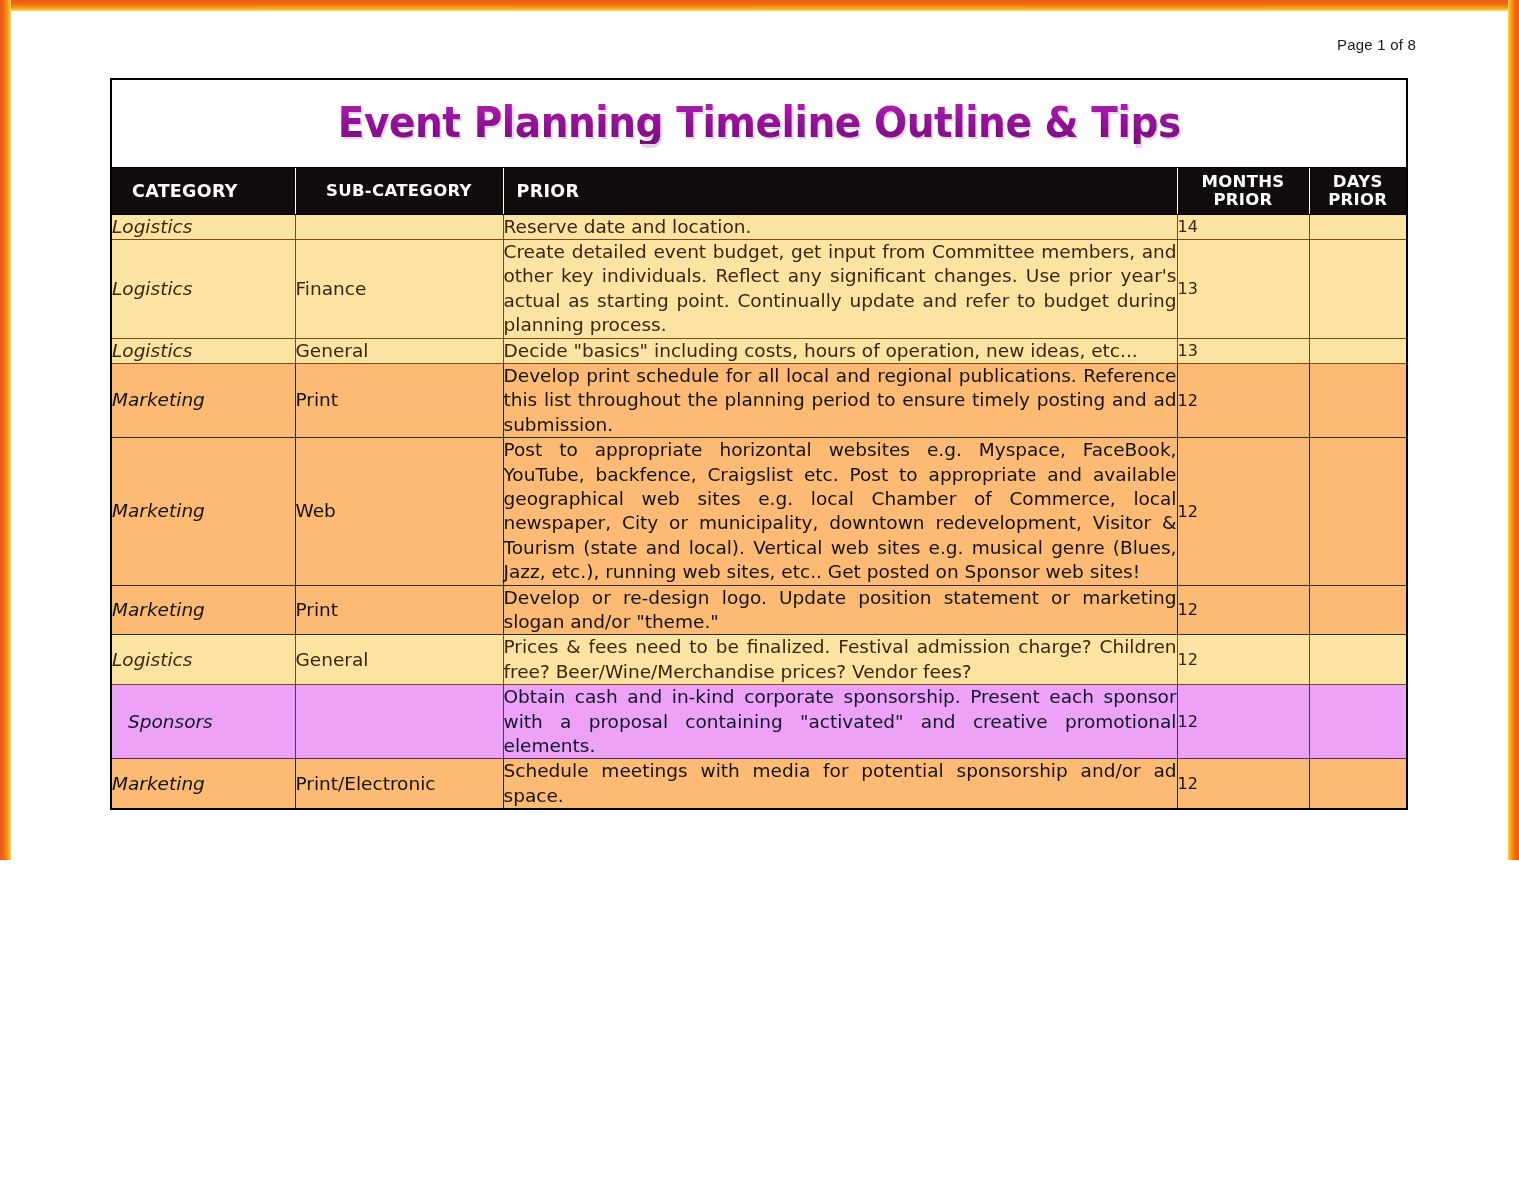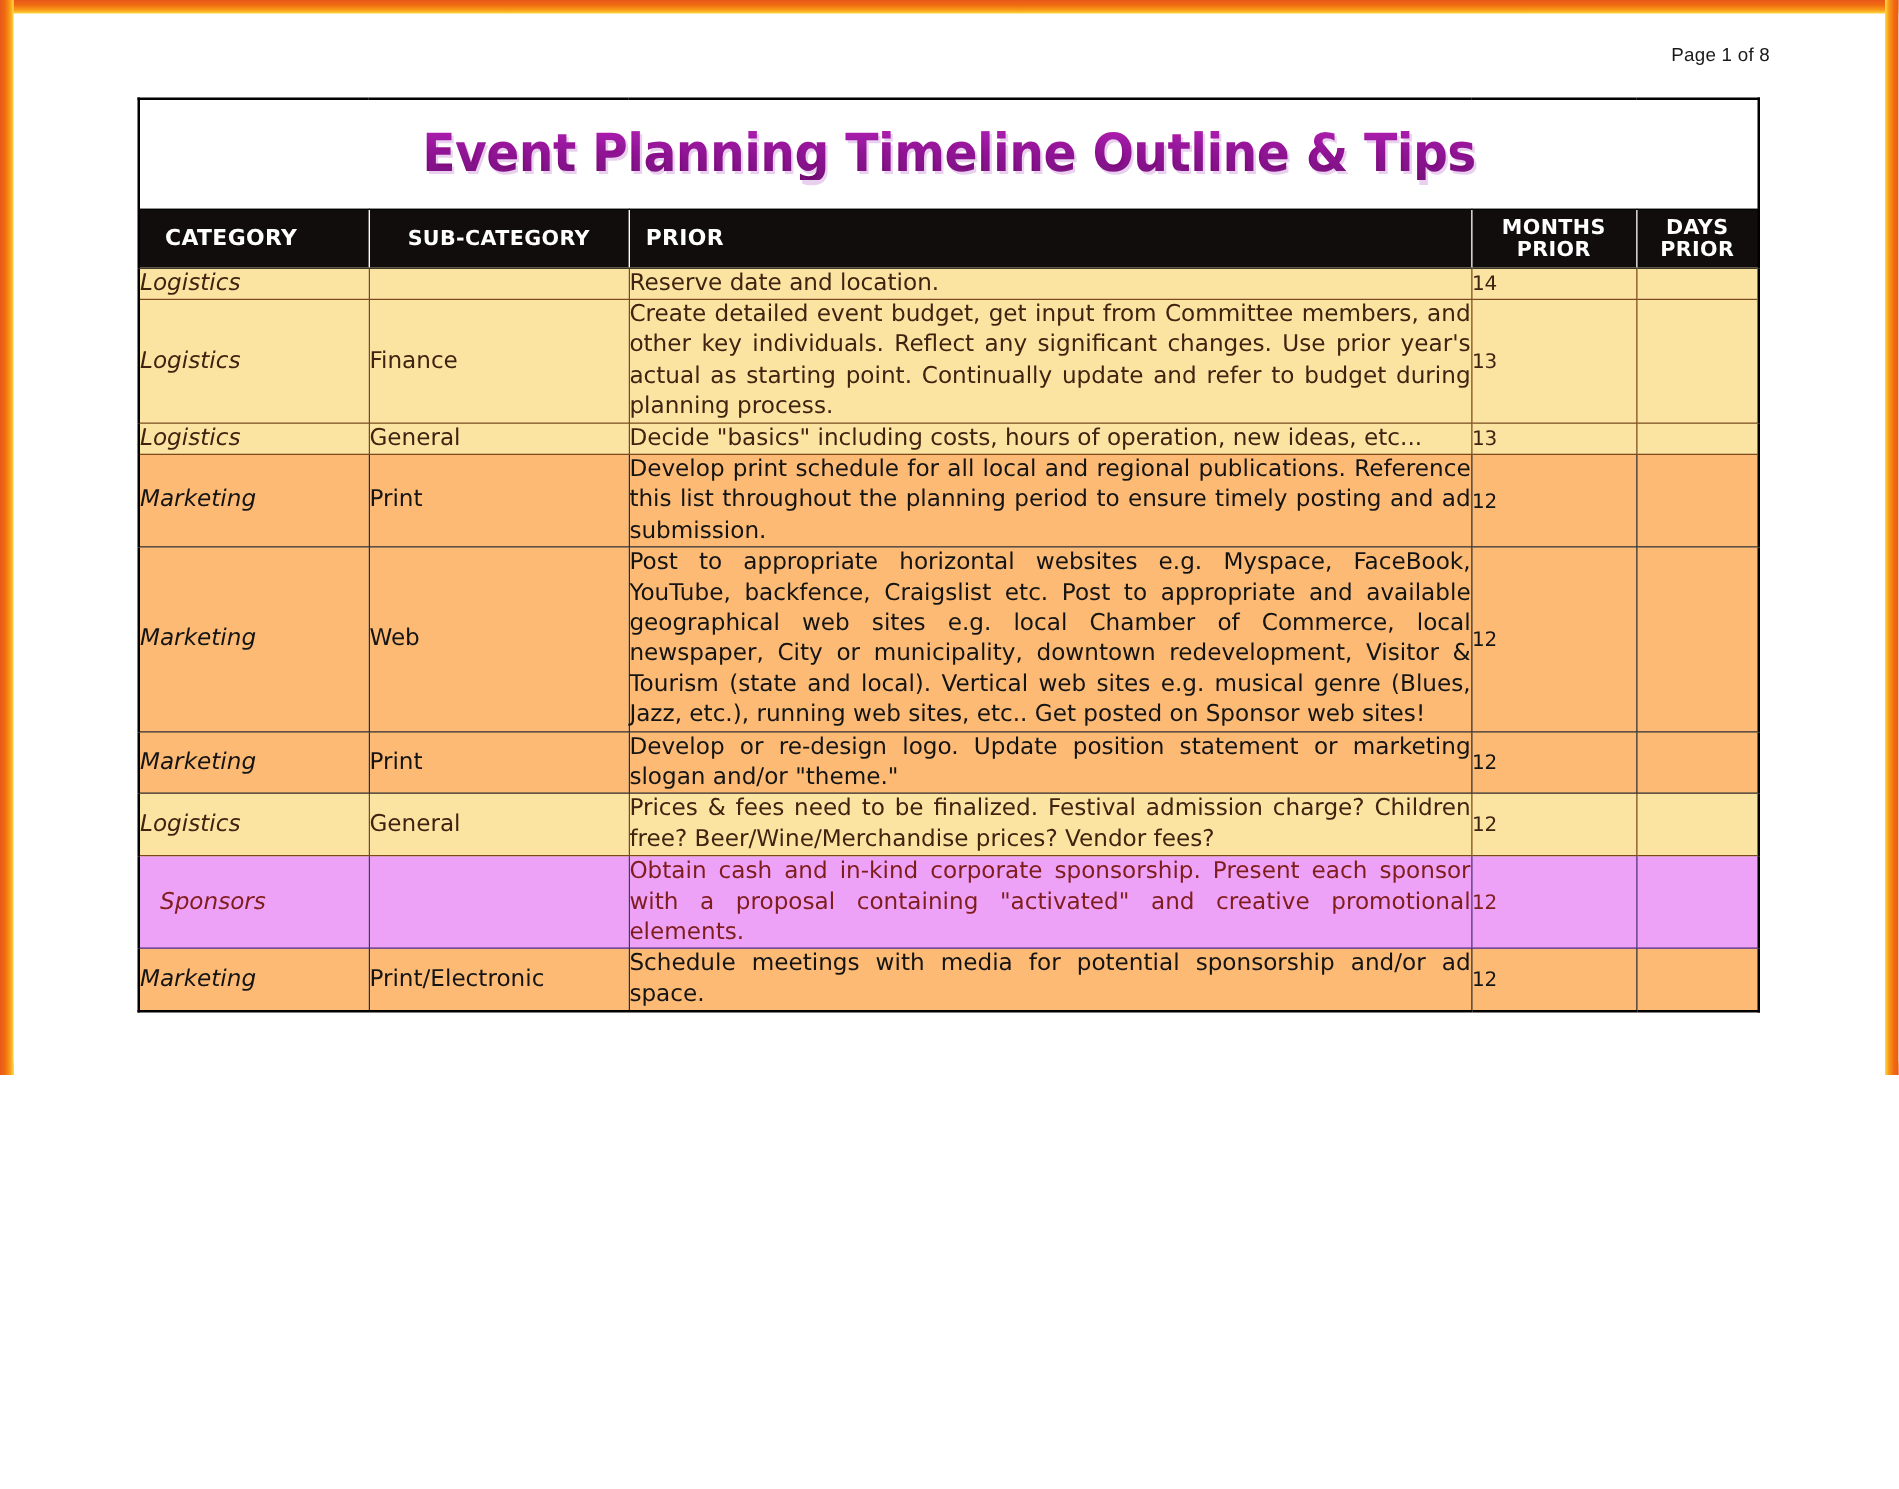--- a/index.html
+++ b/index.html
@@ -167,21 +167,21 @@
   tr.tint-yellow td {
     background: #fbe4a2;
     color: #3e2410;
     border-color: #7a4a18;
   }
   tr.tint-yellow td.edge-l { border-left: 2px solid #000 !important; }
   tr.tint-yellow td.edge-r { border-right: 2px solid #000 !important; }
 
   tr.tint-purple td {
     background: #eda2f7;
-    color: #7f1d1d;
+    color: #0f172a;
     border-color: #4d2c7a;
   }
   tr.tint-purple td.edge-l { border-left: 2px solid #000 !important; padding-left: 16px; }
   tr.tint-purple td.edge-r { border-right: 2px solid #000 !important; }
 
   tr.tint-white td {
     background: #fdba74;
     color: #141414;
     border-color: #2e2e2e;
   }

